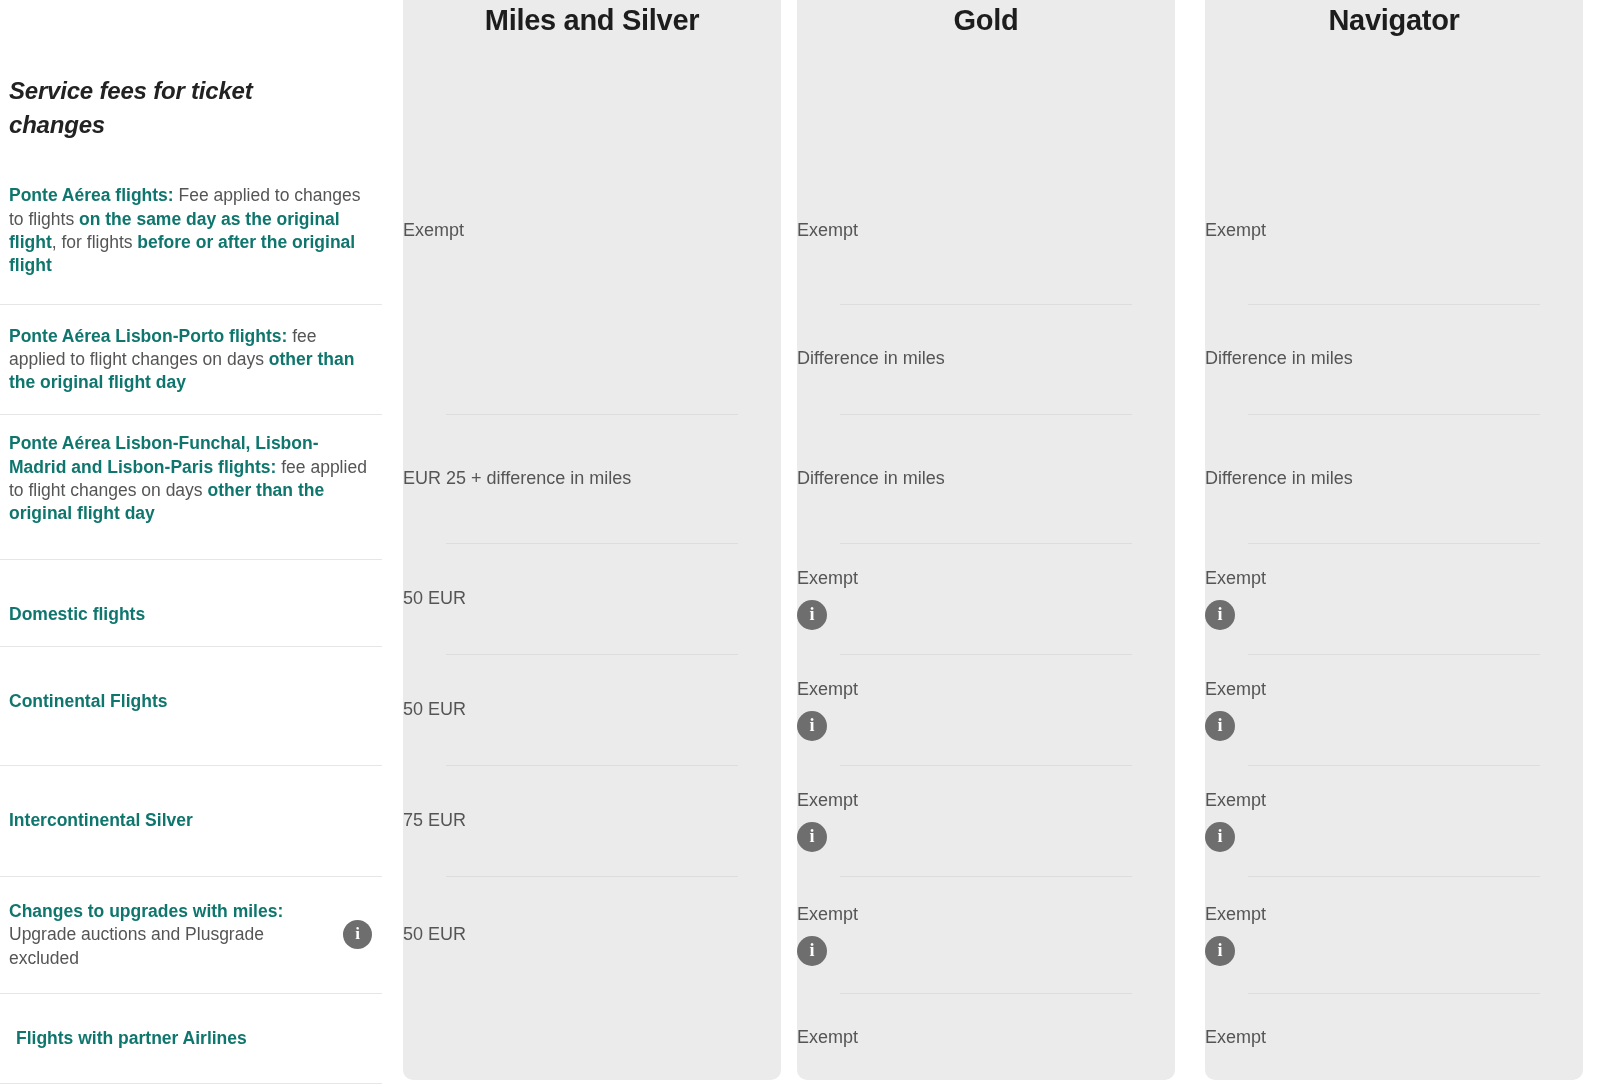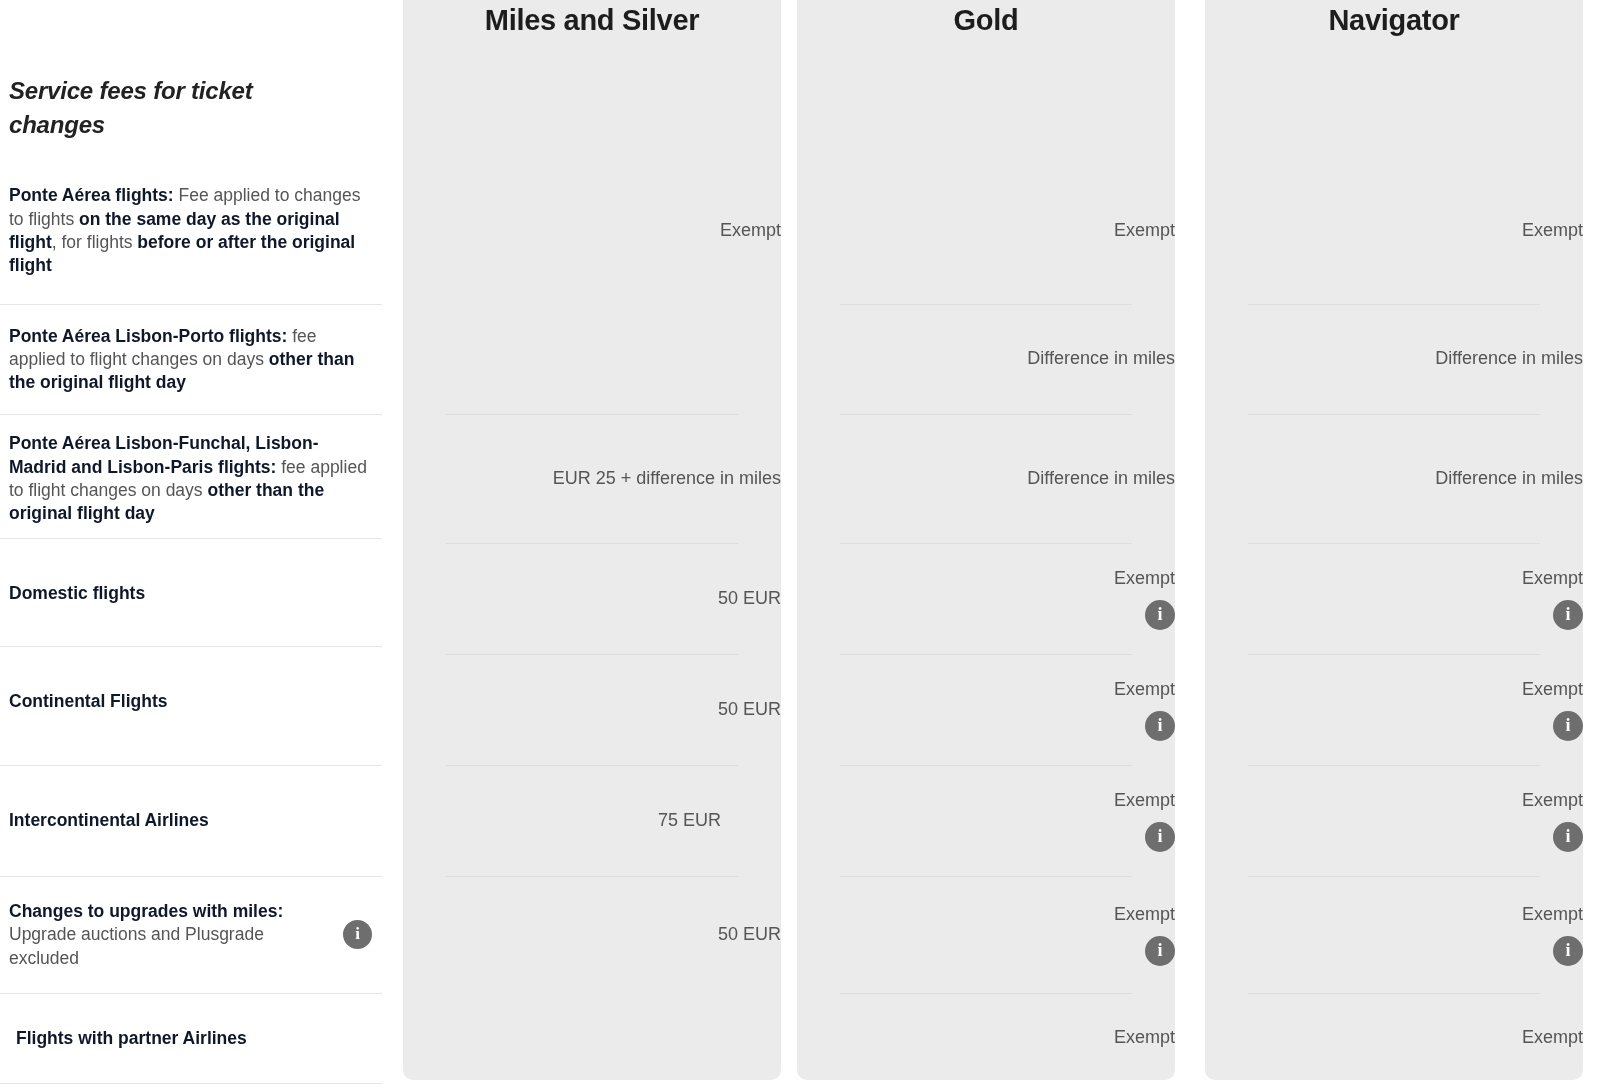--- a/index.html
+++ b/index.html
@@ -59,21 +59,21 @@
   .lrow-text {
     font-size: 17.5px;
     line-height: 1.33;
     color: #555555;
     flex: 1 1 auto;
     text-align: left;
     -webkit-hyphens: auto;
     hyphens: auto;
   }
   .lrow-text.indent { padding-left: 7px; }
-  .lrow-text b { font-weight: bold; color: #0f172a; }
+  .lrow-text b { font-weight: bold; color: #0f766e; }
 
   
   .card {
     position: absolute;
     top: -16px;
     background: #ebebeb;
     border-radius: 10px;
     overflow: hidden;
   }
   .card::before {
@@ -94,21 +94,21 @@
     font-weight: bold;
     color: #1d1d1d;
     letter-spacing: -0.3px;
   }
 
   .crow {
     position: absolute;
     left: 0;
     display: flex;
     flex-direction: column;
-    align-items: flex-end;
+    align-items: flex-start;
     justify-content: center;
   }
   .crow .sep {
     position: absolute;
     top: 0;
     height: 1px;
     background: #dddddd;
   }
   .crow-value {
     font-size: 18px;
@@ -158,33 +158,33 @@
         <div class="lrow" style="top: 304px; height: 110px;">
           <div class="lrow-inner">
             <div class="lrow-text"><b>Ponte Aérea Lisbon-Porto flights:</b> fee applied to flight changes on days <b>other than the original flight day</b></div>
           </div>
         </div>
         <div class="lrow" style="top: 414px; height: 129px;">
           <div class="lrow-inner">
             <div class="lrow-text"><b>Ponte Aérea Lisbon-Funchal, Lisbon-Madrid and Lisbon-Paris flights:</b> fee applied to flight changes on days <b>other than the original flight day</b></div>
           </div>
         </div>
-        <div class="lrow" style="top: 538px; height: 111px;">
+        <div class="lrow" style="top: 559px; height: 111px;">
           <div class="lrow-inner">
             <div class="lrow-text"><b>Domestic flights</b></div>
           </div>
         </div>
         <div class="lrow" style="top: 646px; height: 111px;">
           <div class="lrow-inner">
             <div class="lrow-text"><b>Continental Flights</b></div>
           </div>
         </div>
         <div class="lrow" style="top: 765px; height: 111px;">
           <div class="lrow-inner">
-            <div class="lrow-text"><b>Intercontinental Airlines</b></div>
+            <div class="lrow-text"><b>Intercontinental Silver</b></div>
           </div>
         </div>
         <div class="lrow" style="top: 876px; height: 117px;">
           <div class="lrow-inner">
             <div class="lrow-text"><b>Changes to upgrades with miles:</b> Upgrade auctions and Plusgrade excluded</div>
             <span class="info-icon small">
               <span>i</span>
             </span>
           </div>
         </div>

